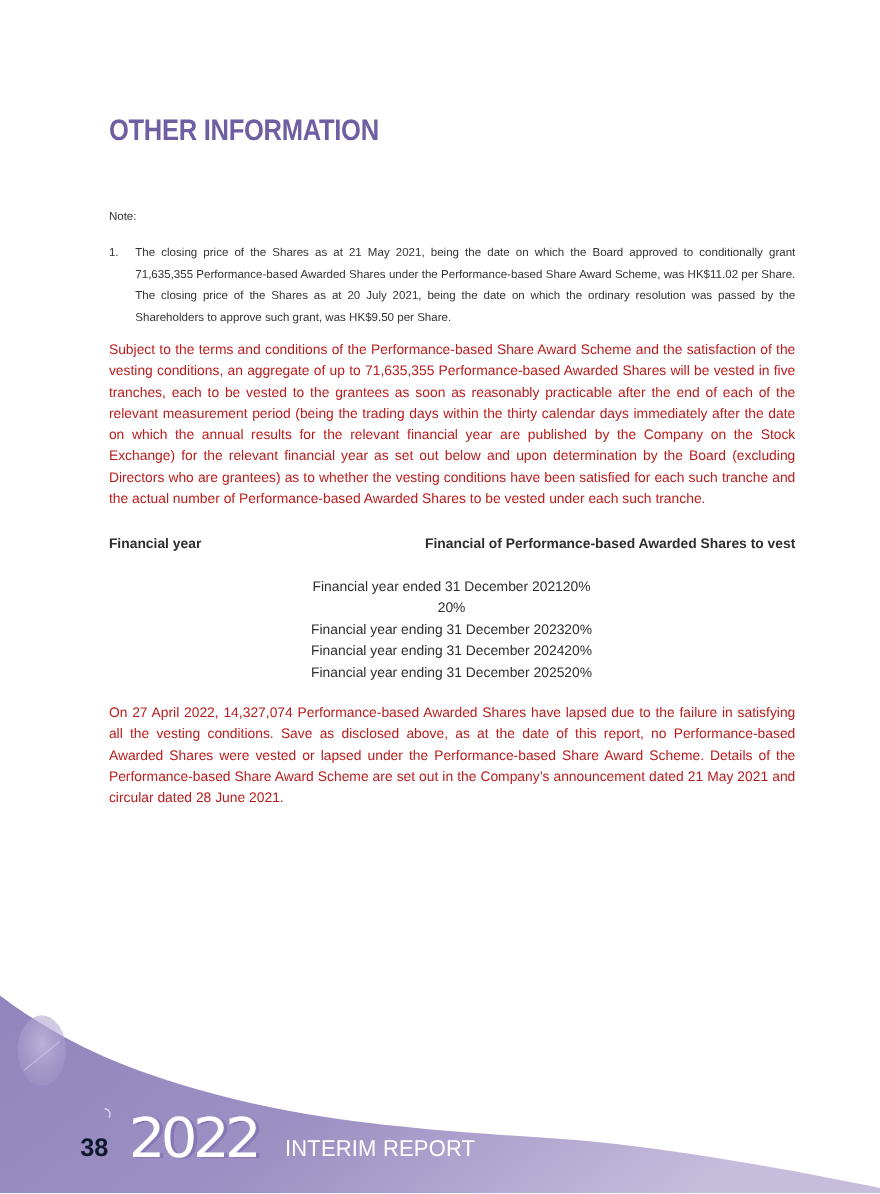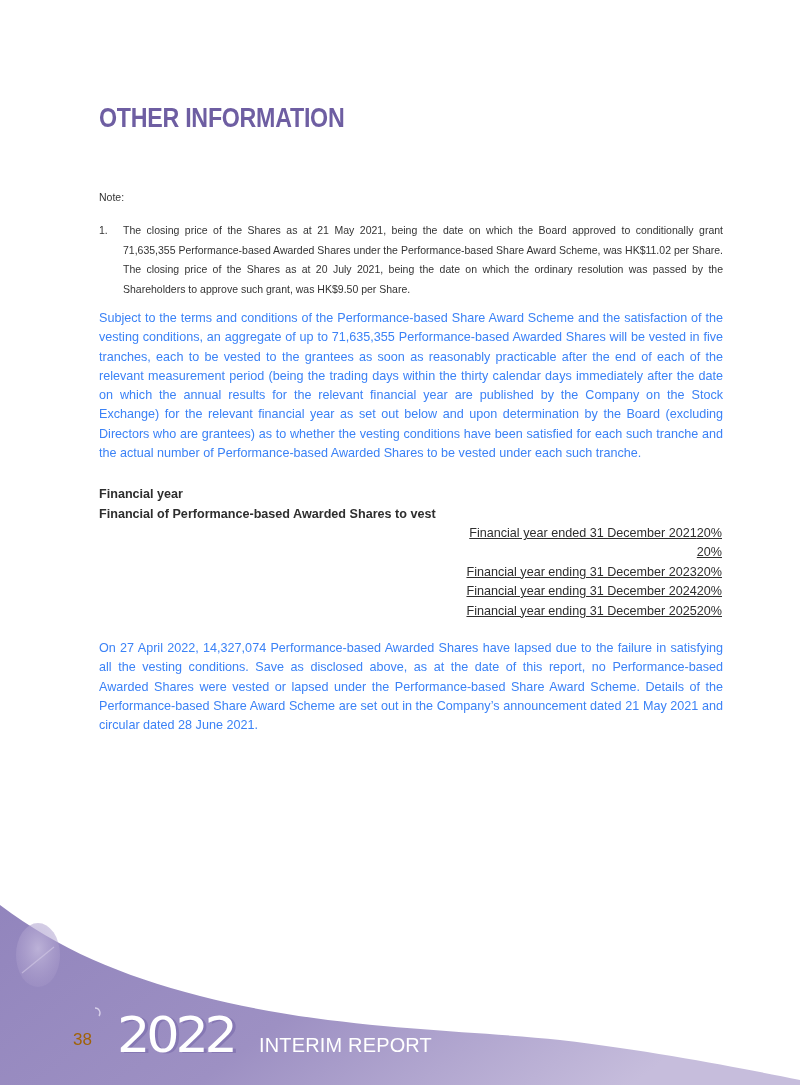--- a/index.html
+++ b/index.html
@@ -53,49 +53,47 @@
       margin-left: 24px;
       text-align: justify;
     }
     .para {
       position: absolute;
       left: 99px;
       width: 624px;
       font-size: 12.6px;
       line-height: 19.3px;
       text-align: justify;
-      color: #3b82f6;
+      color: #b91c1c;
     }
     .para1 { top: 309px; }
     .para2 { top: 639px; }
     .table {
       position: absolute;
       left: 99px;
       top: 484px;
       width: 624px;
       font-size: 12.6px;
       color: #2e2e2e;
     }
     .table-header {
       display: flex;
       justify-content: space-between;
       font-weight: bold;
       height: 20px;
       line-height: 20px;
-      flex-direction: column;
     }
     .table-body {
       margin-top: 20px;
     }
     .table-row {
       display: flex;
-      justify-content: flex-end;
+      justify-content: center;
       height: 19.4px;
       line-height: 19.4px;
-      text-decoration: underline;
     }
     .table-row .pct {
       padding-right: 1px;
     }
     .footer {
       position: absolute;
       left: 0;
       top: 0;
       width: 800px;
       height: 1085px;
@@ -103,23 +101,23 @@
     }
     .footer svg {
       position: absolute;
       left: 0;
       top: 0;
     }
     .page-number {
       position: absolute;
       left: 73px;
       top: 1030px;
-      font-size: 17px;
-      font-weight: normal;
-      color: #a16207;
+      font-size: 23px;
+      font-weight: bold;
+      color: #0f172a;
     }
     .year-logo {
       position: absolute;
       left: 117px;
       top: 1010px;
       font-family: "DejaVu Sans", sans-serif;
       font-size: 50px;
       font-weight: normal;
       letter-spacing: -4px;
       color: #ffffff;

